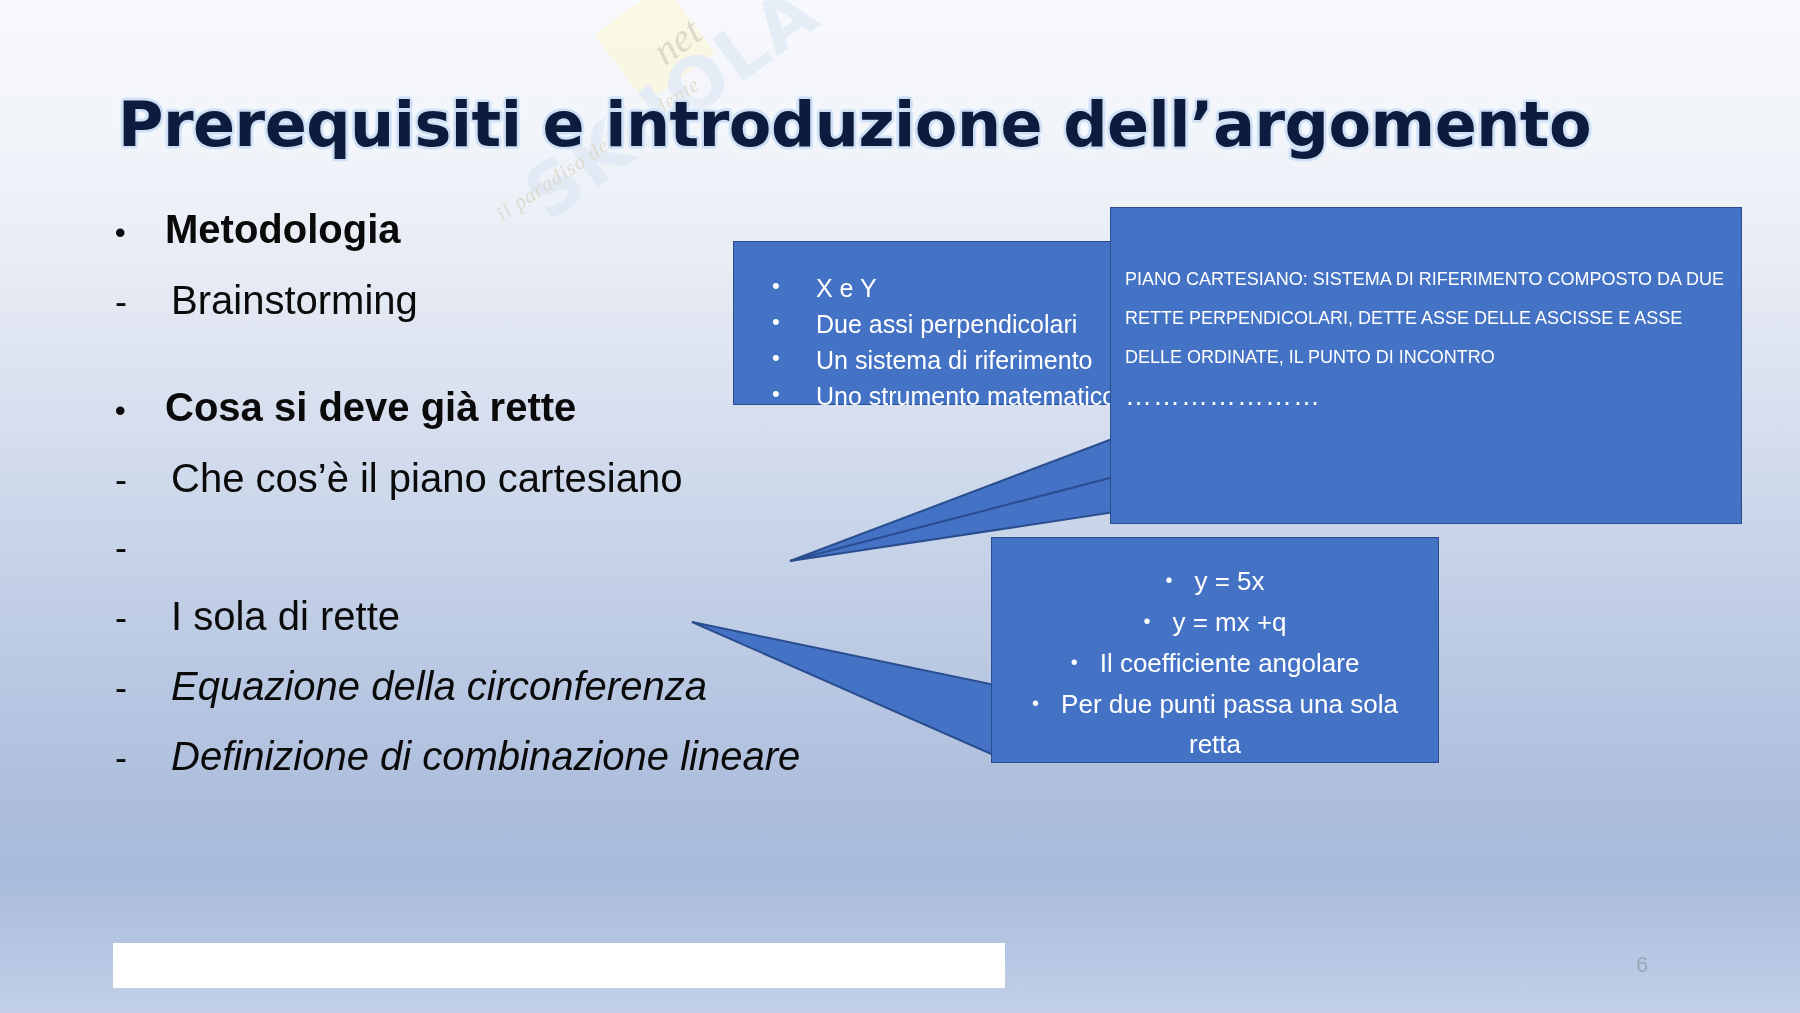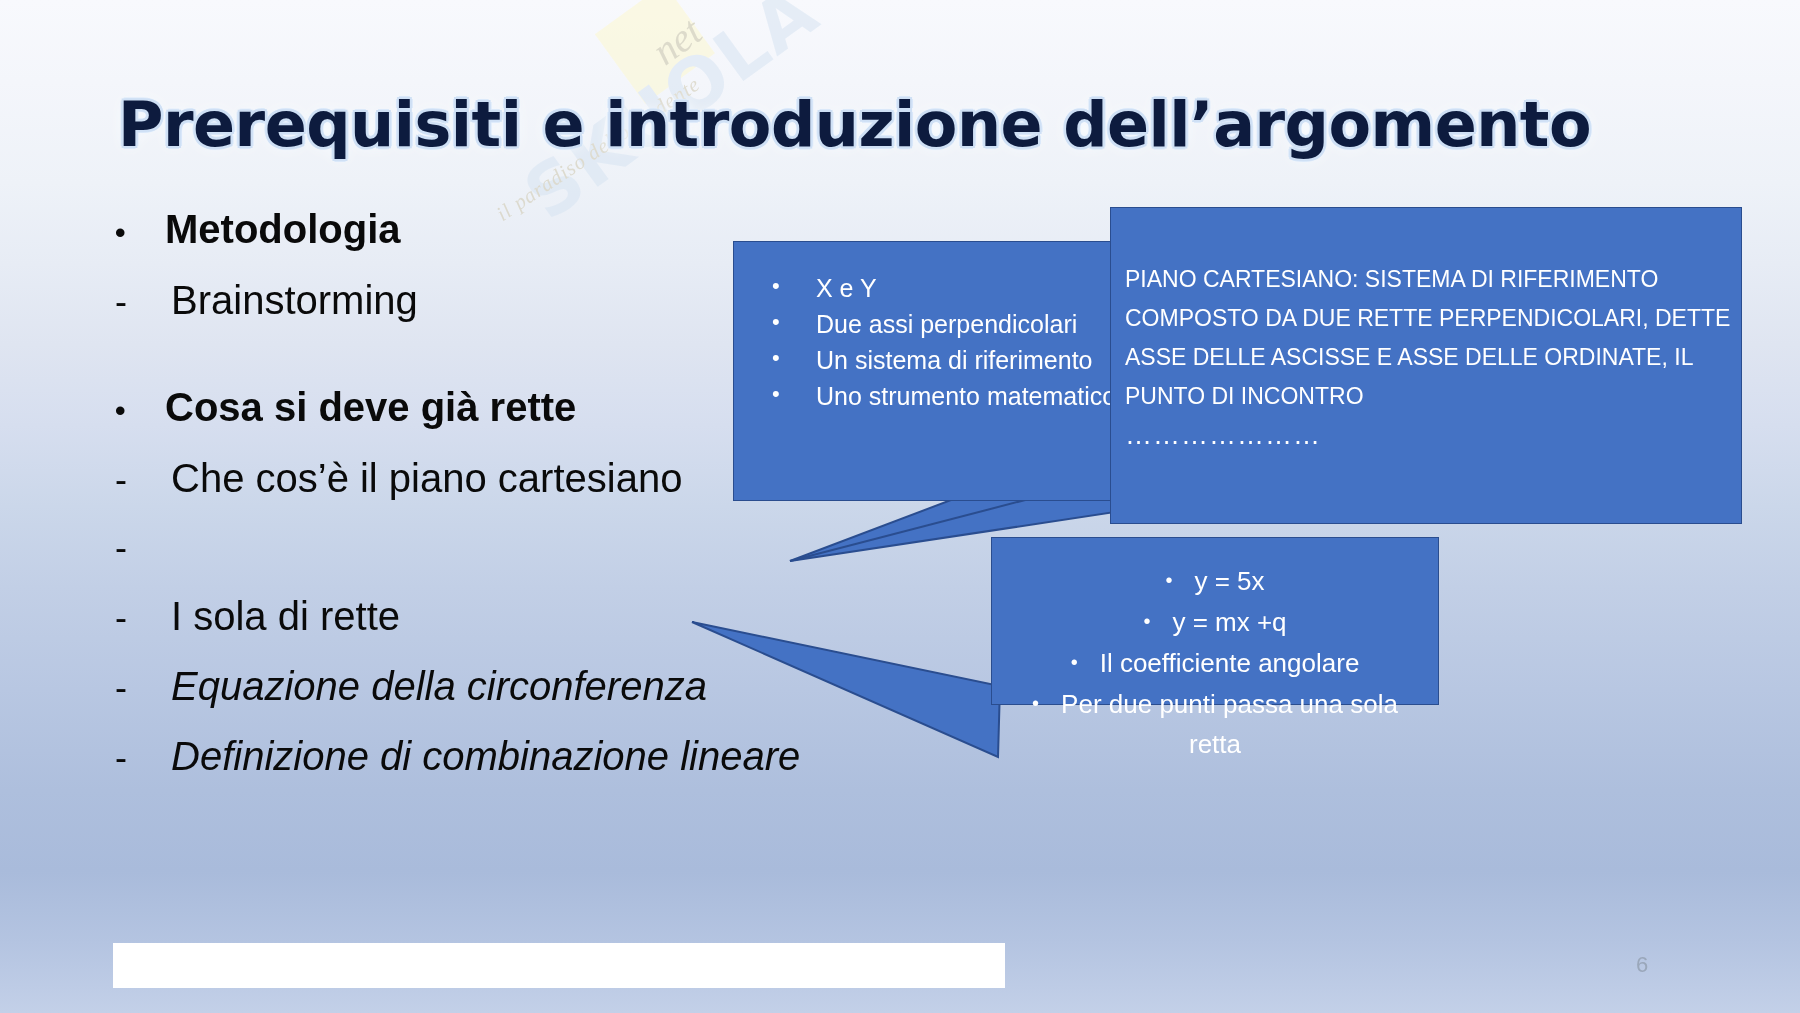--- a/index.html
+++ b/index.html
@@ -139,53 +139,53 @@
   
   .cbox {
     position: absolute;
     background: #4472c4;
     border: 1px solid #2a4d8f;
     color: #ffffff;
     box-sizing: border-box;
   }
   .cbox-1 {
     left: 733px; top: 241px;
-    width: 392px; height: 260px;
+    width: 392px; height: 164px;
     padding: 28px 0 0 38px;
     z-index: 3;
   }
   .cbox-2 {
     left: 1110px; top: 207px;
     width: 632px; height: 317px;
     padding: 52px 10px 0 14px;
     z-index: 4;
   }
   .cbox-3 {
     left: 991px; top: 537px;
-    width: 448px; height: 168px;
+    width: 448px; height: 226px;
     padding: 22px 14px 0 14px;
     z-index: 4;
   }
   .c-list { list-style: none; margin: 0; padding: 0; }
   .c-list li {
     font-size: 25px;
     line-height: 36px;
     position: relative;
     padding-left: 44px;
     white-space: nowrap;
   }
   .c-list li::before {
     content: "•";
     position: absolute;
     left: 0;
     top: -2px;
     font-size: 22px;
   }
   .c-para {
-    font-size: 23px;
+    font-size: 18px;
     line-height: 39px;
     margin: 0;
   }
   .c-dots {
     font-size: 27px;
     line-height: 39px;
     margin: 0;
     letter-spacing: 1px;
   }
   .c-list-center { list-style: none; margin: 0; padding: 0; text-align: center; }

